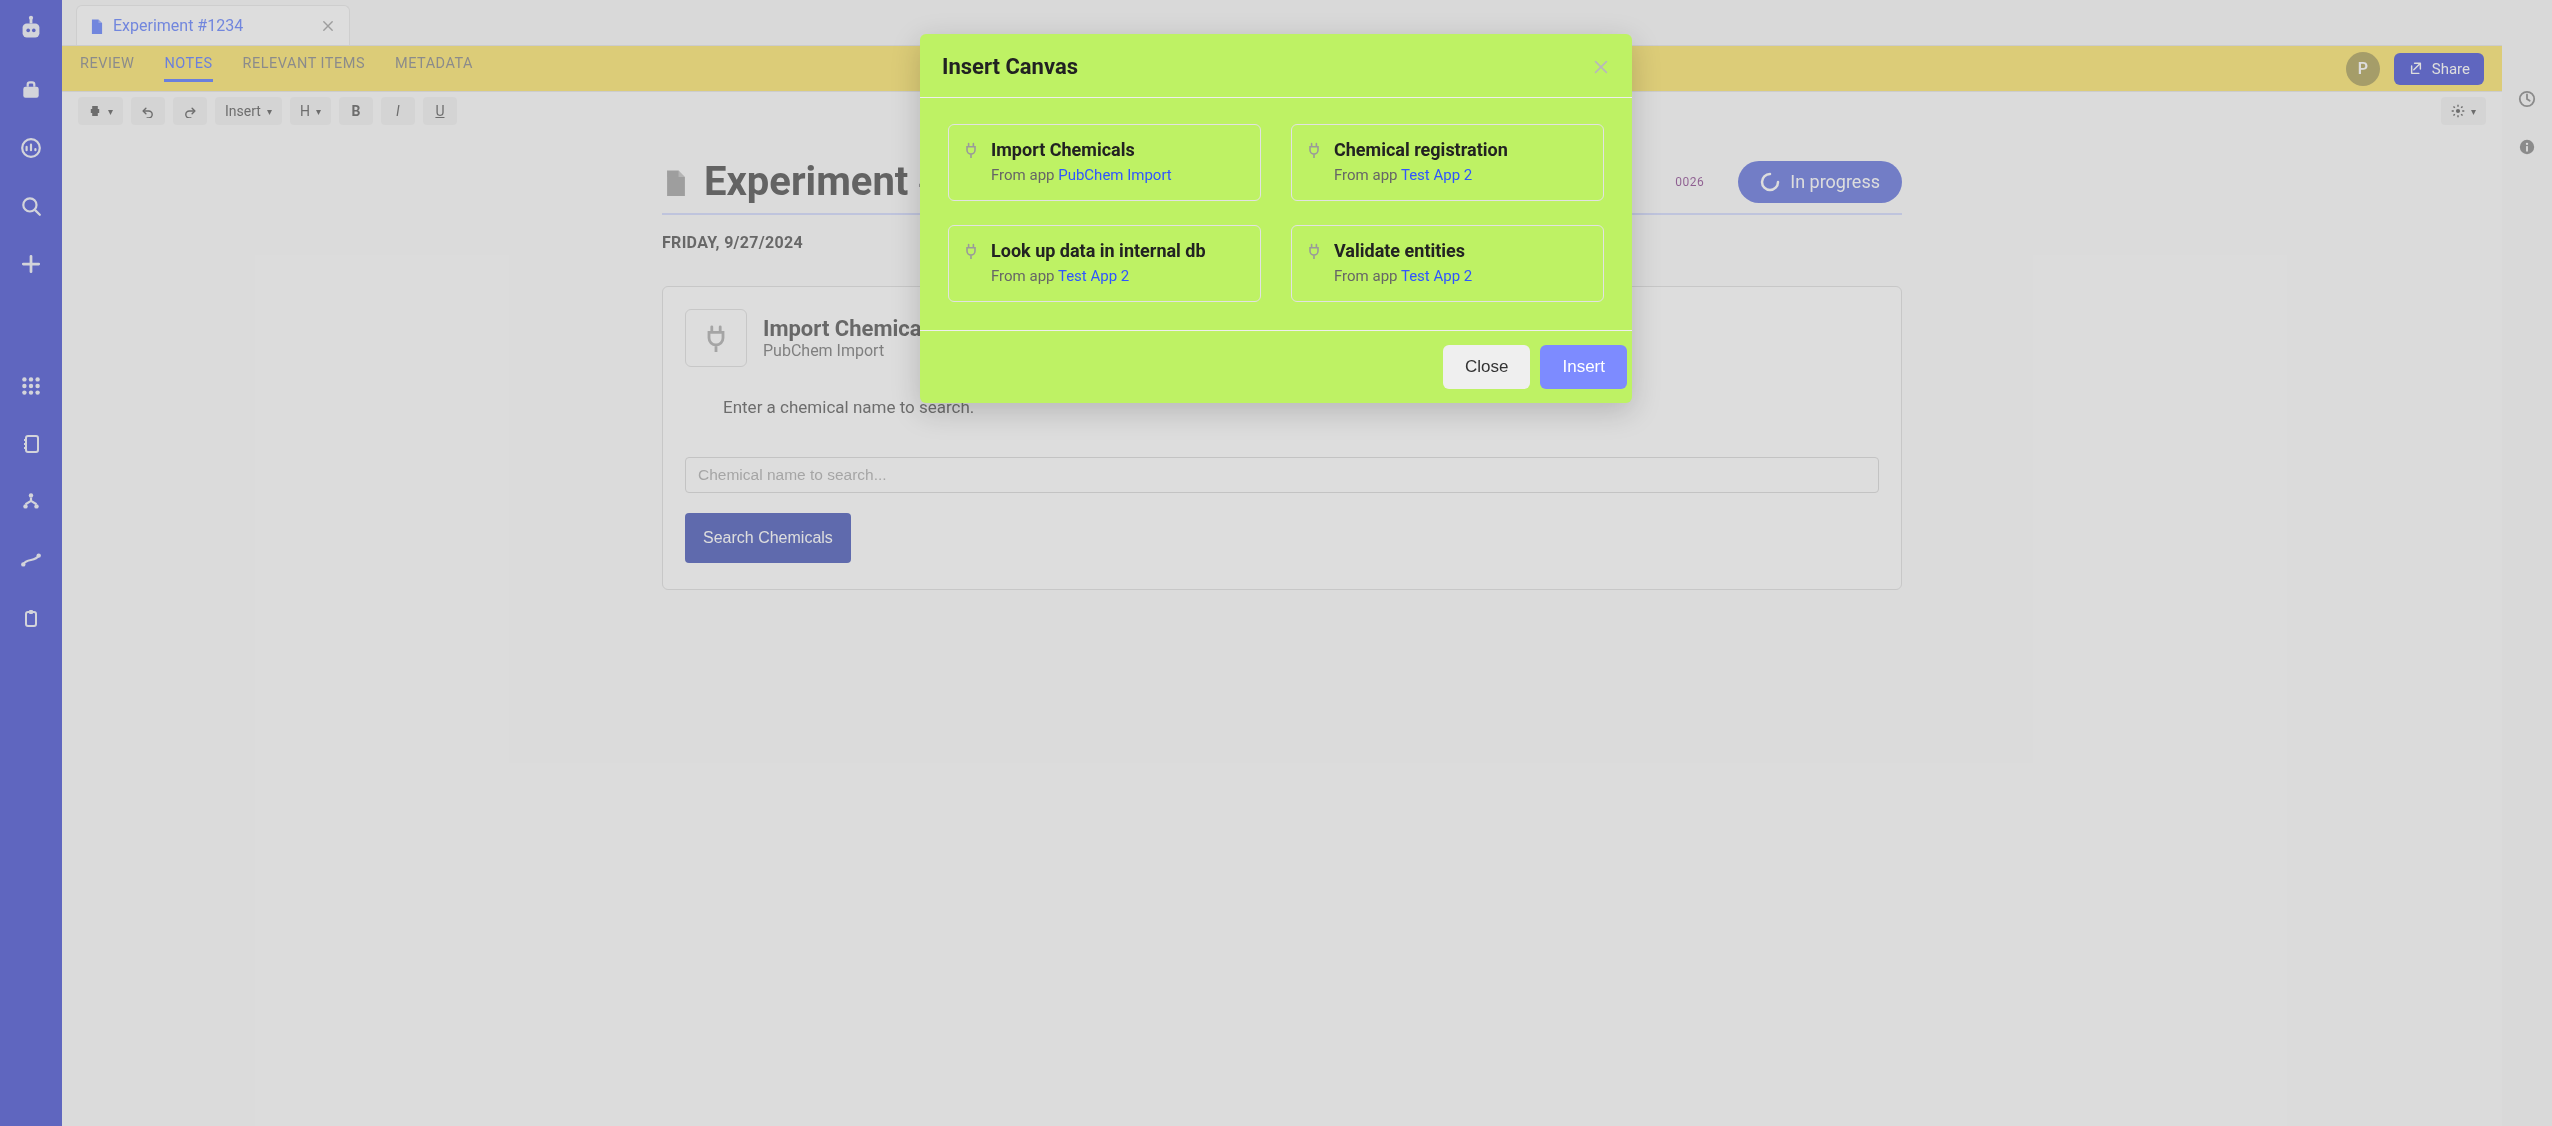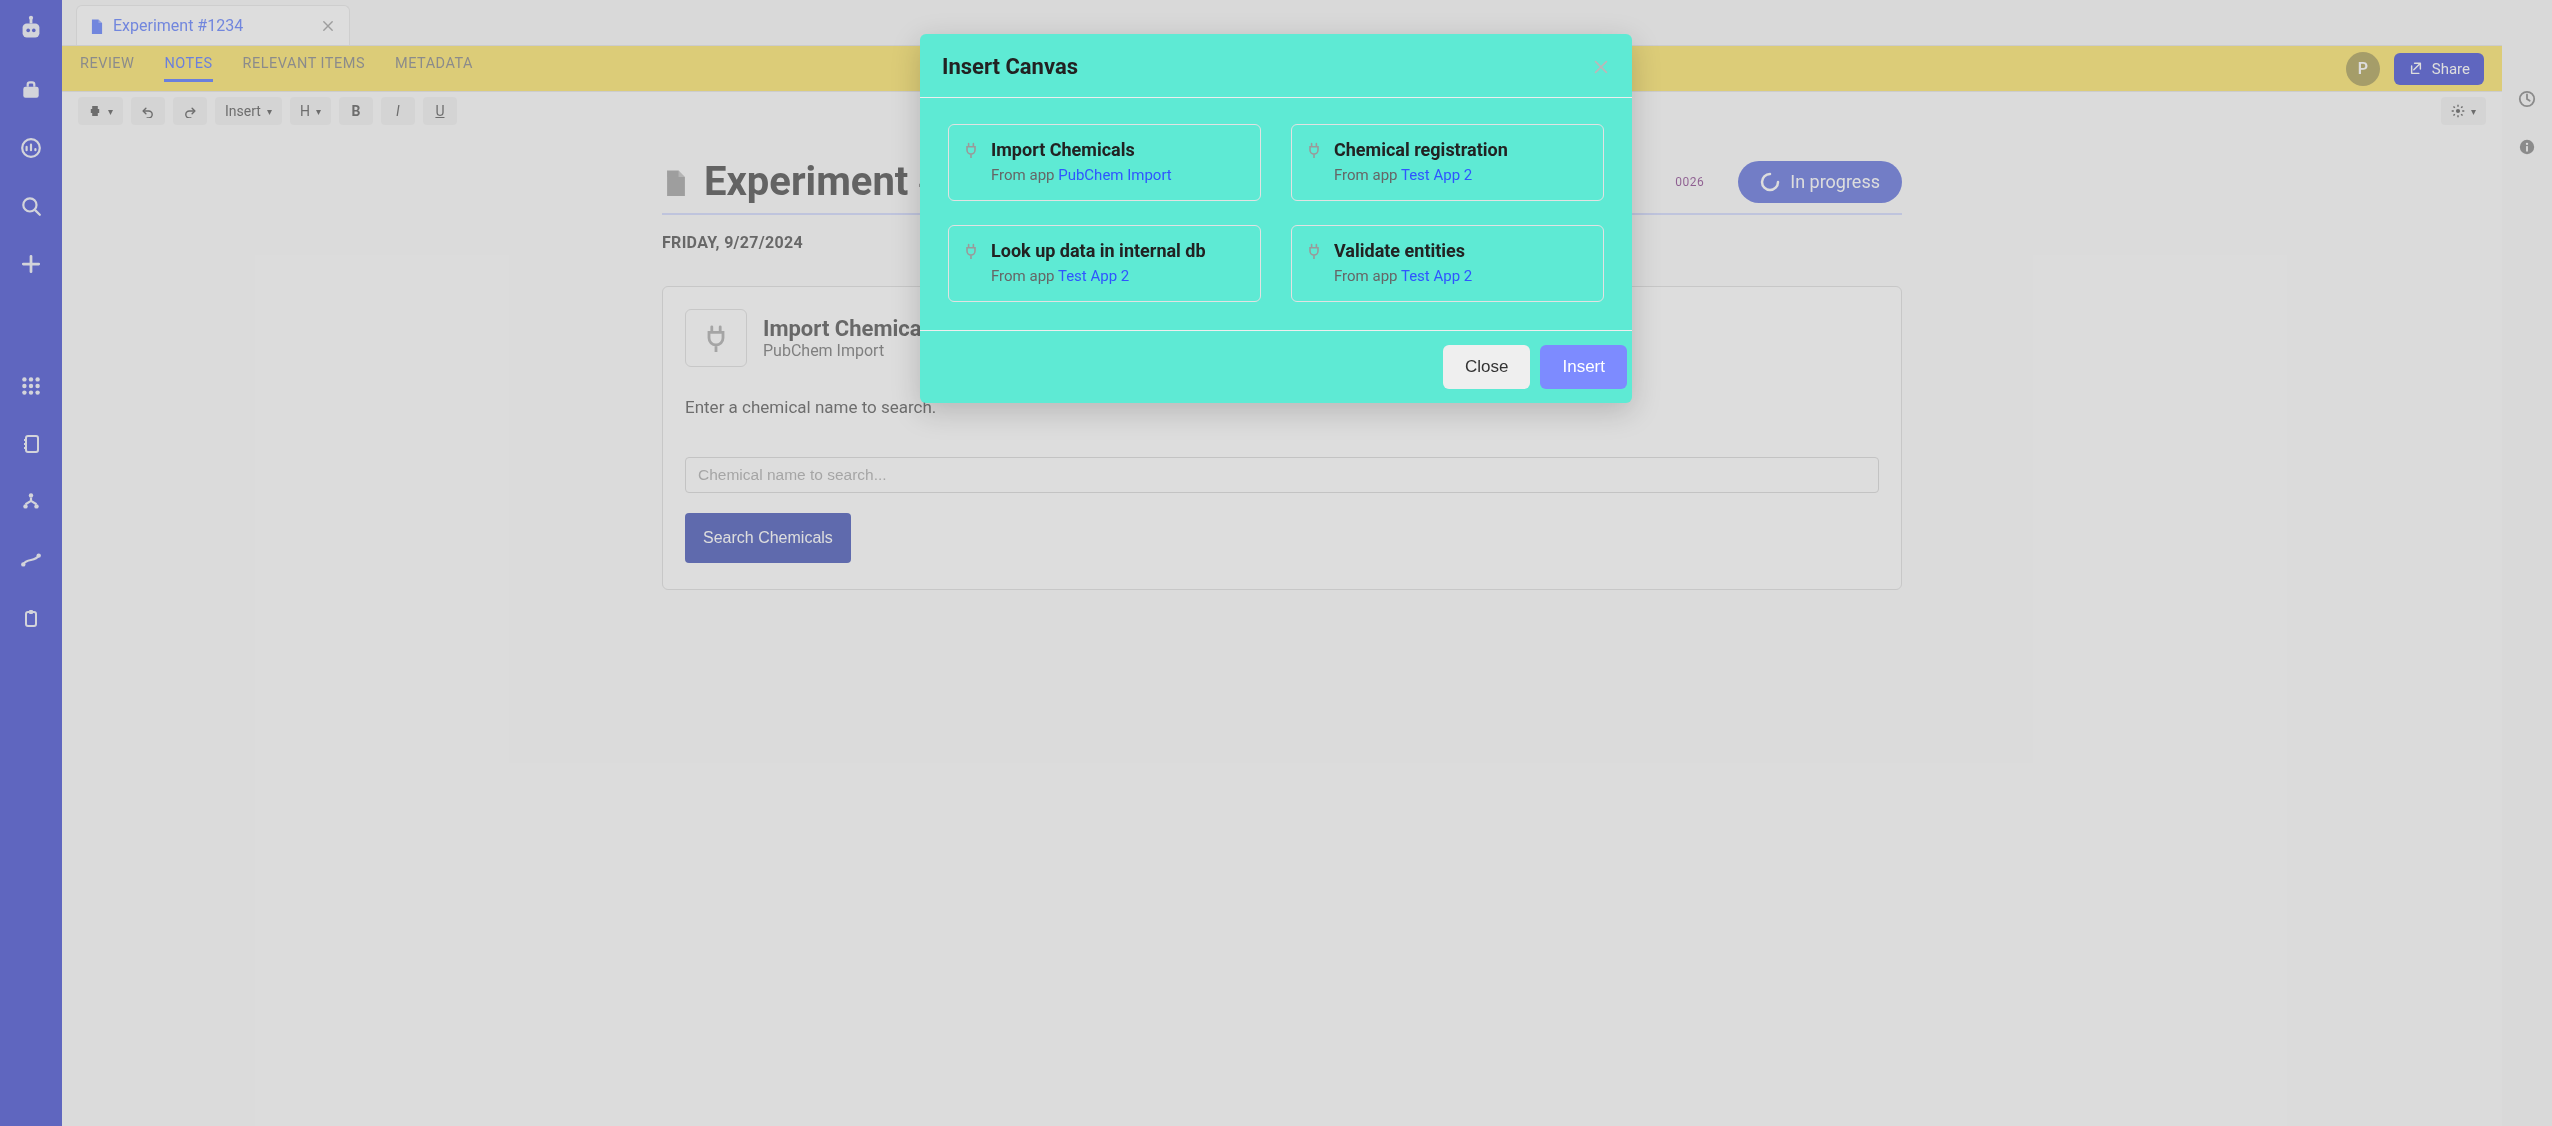--- a/index.html
+++ b/index.html
@@ -72,30 +72,30 @@
   .titlerow .ident { font-size: 12px; color: #701a75; letter-spacing: .5px; margin-right: 20px; }
   .statuspill { background: #3c51d6; color: #fff; height: 42px; border-radius: 21px; display: flex; align-items: center; gap: 10px; padding: 0 22px; font-size: 18px; }
   .statuspill .spin-icon { width: 20px; height: 20px; }
   .datestamp { font-size: 16px; font-weight: 700; letter-spacing: .3px; margin-top: 18px; color: #2a2a2a; }
 
   .canvascard { margin-top: 34px; border: 1px solid #d7d7d7; border-radius: 6px; padding: 22px 22px 26px 22px; background: #fff; }
   .canvashead { display: flex; align-items: center; gap: 16px; }
   .canvasiconbox { width: 62px; height: 58px; border: 1px solid #d7d7d7; border-radius: 6px; display: flex; align-items: center; justify-content: center; color: #9a9a9a; }
   .canvastitle { font-size: 22px; font-weight: 700; }
   .canvassub { font-size: 16px; color: #555; font-weight: 400; }
-  .canvastext { margin-top: 30px; font-size: 17px; color: #333; }
+  .canvastext { margin-top: 30px; font-size: 17px; color: #333; margin-left: 38px; }
   .searchinput { margin-top: 40px; width: 100%; height: 36px; border: 1px solid #cfcfcf; border-radius: 4px; padding: 0 12px; font-size: 15.5px; color: #333; }
   .searchinput::placeholder { color: #9a9a9a; }
   .searchbtn { margin-top: 20px; background: #1a2fa8; color: #fff; border: none; border-radius: 4px; height: 50px; padding: 0 18px; font-size: 16px; cursor: pointer; }
 
   
   .overlay { position: fixed; inset: 0; background: rgba(180,180,180,.45); z-index: 50; }
   .modal {
     position: fixed; left: 50%; top: 34px; transform: translateX(-50%);
-    width: 712px; background: #5eead4; border-radius: 6px;
+    width: 712px; background: #bef264; border-radius: 6px;
     box-shadow: 0 8px 30px rgba(0,0,0,0.18);
     z-index: 60; overflow: hidden;
   }
   .modalhead { display: flex; align-items: center; padding: 20px 22px 18px 22px; border-bottom: 1px solid #eee; }
   .modalhead h2 { font-size: 22px; font-weight: 700; color: #222; flex: 1; }
   .modalhead .x { color: #b9b9b9; cursor: pointer; font-size: 20px; }
   .modalbody { padding: 26px 28px 28px 28px; display: grid; grid-template-columns: 1fr 1fr; gap: 24px 30px; }
   .optcard { border: 1px solid #e2e2e2; border-radius: 6px; padding: 14px 16px 16px 14px; display: flex; gap: 10px; cursor: pointer; }
   .optcard .plug { width: 18px; height: 18px; color: #9a9a9a; margin-top: 3px; flex-shrink: 0; }
   .opttitle { font-size: 18px; font-weight: 700; color: #222; }

